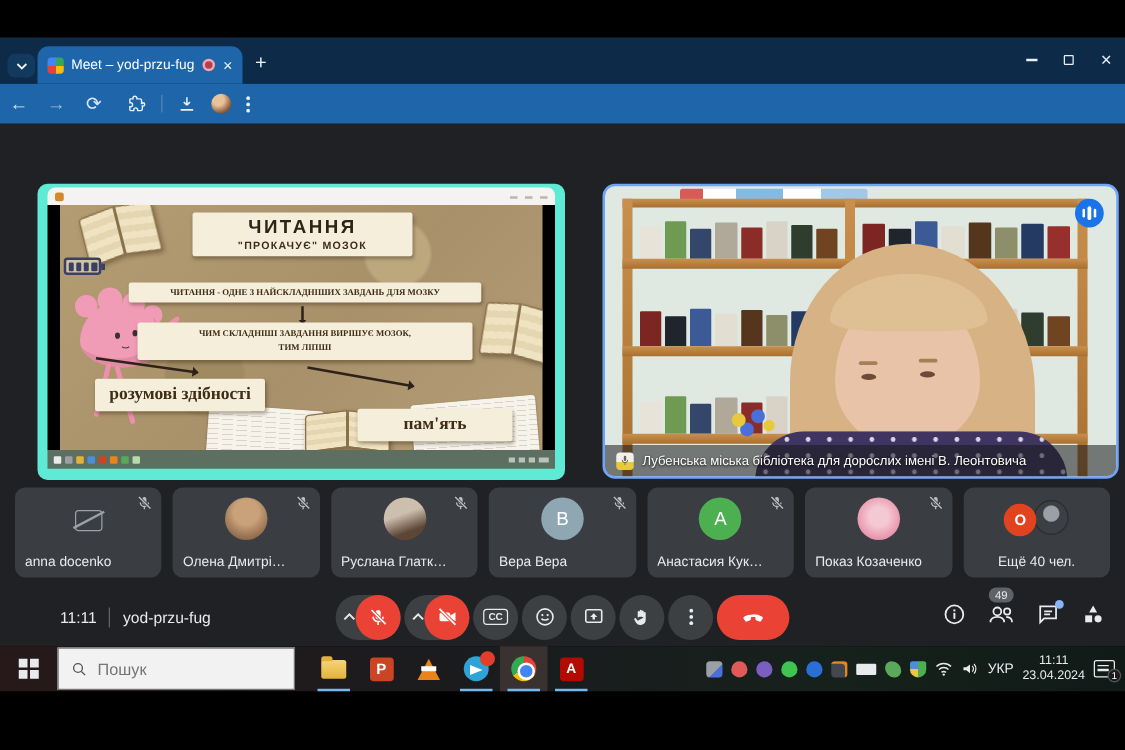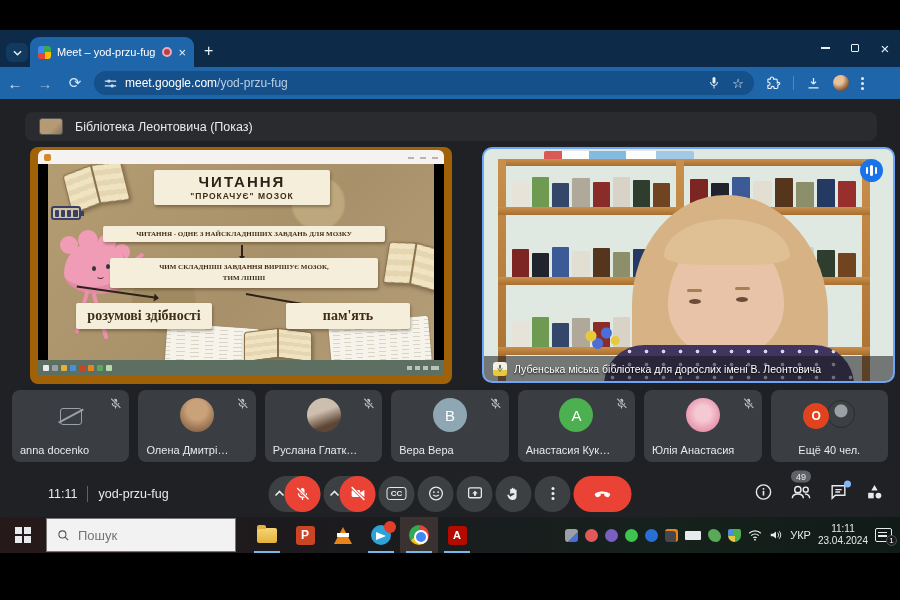--- a/index.html
+++ b/index.html
@@ -44,21 +44,21 @@
 
   
   #meet { left:0; top:99px; width:900px; height:418px; background:#202124; }
   #banner { left:25px; top:13px; width:852px; height:29px; background:#2a2b2e;
     border-radius:8px; display:flex; align-items:center; gap:12px; padding:0 14px; }
   .banner-thumb { width:24px; height:17px; border-radius:3px;
     background:linear-gradient(135deg,#b59b73 60%, #8a7454); border:1px solid #555; }
   .banner-label { color:#e8eaed; font-size:12.5px; }
 
   
-  #shared { left:30px; top:48px; width:422px; height:237px; background:#a16207; border-radius:8px; }
+  #shared { left:30px; top:48px; width:422px; height:237px; background:#5eead4; border-radius:8px; }
   .win-titlebar { left:8px; top:3px; width:406px; height:14px; background:#f4f3f1;
     border-radius:6px 6px 0 0; display:flex; align-items:center; padding:0 6px; gap:4px; }
   .win-app-dot { width:7px; height:7px; border-radius:2px; background:#d4882a; }
   .win-btns { margin-left:auto; display:flex; gap:6px; }
   .win-btns i { width:6px; height:2px; background:#b9b6b0; margin-top:2px; }
   #stage { left:8px; top:17px; width:406px; height:196px; background:#000; overflow:hidden; }
   #slide { left:10px; top:0; width:386px; height:196px; overflow:hidden;
     background:radial-gradient(circle at 70% 20%, #bda87e 0 8%, transparent 9%),
                radial-gradient(circle at 30% 70%, #a08a61 0 10%, transparent 11%),
                linear-gradient(135deg,#b49c72,#a8906a 55%, #b49e78);
@@ -67,21 +67,21 @@
     box-shadow:1px 2px 3px rgba(40,25,5,.35); text-align:center; font-weight:bold; }
   .s-title { left:106px; top:6px; width:176px; padding:3px 4px 4px;
     font-family:"Liberation Sans", sans-serif; }
   .s-title .t1 { font-size:15px; letter-spacing:2px; color:#2e2318; }
   .s-title .t2 { font-size:8.5px; letter-spacing:1px; margin-top:1px; }
   .s-box1 { left:55px; top:62px; width:282px; font-size:7px; padding:4px 2px; }
   .s-box2 { left:62px; top:94px; width:268px; font-size:7px; padding:4px 2px 5px;
     white-space:pre-line; line-height:1.5; }
   .s-branch { top:139px; font-size:14px; padding:5px 2px; }
   .s-b3 { left:28px; width:136px; }
-  .s-b4 { left:238px; width:124px; }
+  .s-b4 { left:238px; width:124px;margin-top:24px; }
   .varrow { left:193px; top:81px; width:2px; height:11px; background:#2c2218; }
   .varrow:after { content:""; position:absolute; left:-2px; top:11px;
     border-left:3px solid transparent; border-right:3px solid transparent; border-top:4px solid #2c2218; }
   .darrow { height:2px; background:#2c2218; transform-origin:left center; }
   .da-l { left:110px; top:133px; width:82px; transform:rotate(188deg); }
   .da-r { left:198px; top:129px; width:86px; transform:rotate(10deg); }
   .da-l:after,.da-r:after { content:""; position:absolute; right:-1px; top:-3px;
     border-top:4px solid transparent; border-bottom:4px solid transparent; border-left:5px solid #2c2218; }
   .da-l:after { left:-1px; right:auto; border-left:none; border-right:5px solid #2c2218; }
   .obook { position:absolute; display:flex; filter:drop-shadow(1px 2px 2px rgba(40,25,5,.4)); }
@@ -266,58 +266,39 @@
     <div class="abs wctrl" style="right:36px">
         <span class="max-box"></span>
       </div>
     <div class="abs wctrl" style="right:6px; font-size:15px">×</div>
   </div>
 
   <div class="abs" id="toolbar">
     <span class="navic">←</span>
     <span class="navic dim">→</span>
     <span class="navic">⟳</span>
-    <div id="omnibox">
-      <svg width="13" height="13" viewBox="0 0 16 16">
-        <path d="M1 5h14M1 11h14" stroke="#cfe0ef" stroke-width="1.6"></path>
-        <circle cx="6" cy="5" r="2" fill="#cfe0ef"></circle>
-          <circle cx="10" cy="11" r="2" fill="#cfe0ef"></circle>
-      </svg>
-      <span class="url"><b style="font-weight:normal">meet.google.com</b><span class="path">/yod-przu-fug</span></span>
-      <span class="omni-right">
-        <svg width="12" height="14" viewBox="0 0 24 28">
-            <rect x="9" y="2" width="6" height="13" rx="3" fill="#e8f0f8"></rect>
-            <path d="M5 12a7 7 0 0 0 14 0M12 19v6" stroke="#e8f0f8" stroke-width="2" fill="none"></path>
-          </svg>
-        <span style="color:#e8f0f8; font-size:13px">☆</span>
-      </span>
-    </div>
     <div class="tool-right">
       <svg width="15" height="15" viewBox="0 0 24 24">
           <path d="M19 11h-1V7a2 2 0 0 0-2-2h-4V4a2.5 2.5 0 0 0-5 0v1H4a1 1 0 0 0-1 1v4h1a2.5 2.5 0 0 1 0 5H3v4a1 1 0 0 0 1 1h4v-1a2.5 2.5 0 0 1 5 0v1h4a2 2 0 0 0 2-2v-4h1a2 2 0 0 0 0-4z" fill="none" stroke="#e8f0f8" stroke-width="1.8"></path>
         </svg>
       <span class="divline"></span>
       <svg width="15" height="15" viewBox="0 0 24 24">
           <path d="M12 3v10m0 0l-4-4m4 4l4-4M4 19h16" stroke="#e8f0f8" stroke-width="2" fill="none"></path>
         </svg>
       <span class="avatar-sm"></span>
       <span class="kebab">
           <i></i>
           <i></i>
           <i></i>
         </span>
     </div>
   </div>
 
   <div class="abs" id="meet">
 
-    <div class="abs" id="banner">
-      <span class="banner-thumb"></span>
-      <span class="banner-label">Бібліотека Леонтовича (Показ)</span>
-    </div>
 
     <div class="abs" id="shared">
       <div class="abs win-titlebar">
         <span class="win-app-dot"></span>
         <span class="win-btns">
             <i></i>
             <i></i>
             <i></i>
           </span>
       </div>
@@ -533,21 +514,21 @@
       </div>
 
       <div class="ptile">
         <span class="mic"><svg width="13" height="13" viewBox="0 0 24 24">
               <rect x="9" y="3" width="6" height="11" rx="3" fill="#bdc1c6"></rect>
               <path d="M6 11a6 6 0 0 0 12 0M12 17v4" stroke="#bdc1c6" stroke-width="2" fill="none"></path>
               <path d="M4 3l17 17" stroke="#3a3d41" stroke-width="4"></path>
               <path d="M4 3l17 17" stroke="#bdc1c6" stroke-width="2"></path>
             </svg></span>
         <span class="pava ava-yulia"></span>
-        <span class="pname">Юлія Анастасия</span>
+        <span class="pname">Показ Козаченко</span>
       </div>
 
       <div class="ptile">
         <span class="more-ava">
           <span class="more-dark"></span>
           <span class="more-o">О</span>
         </span>
         <span class="pname" style="left:50%;transform:translateX(-50%)">Ещё 40 чел.</span>
       </div>
 

